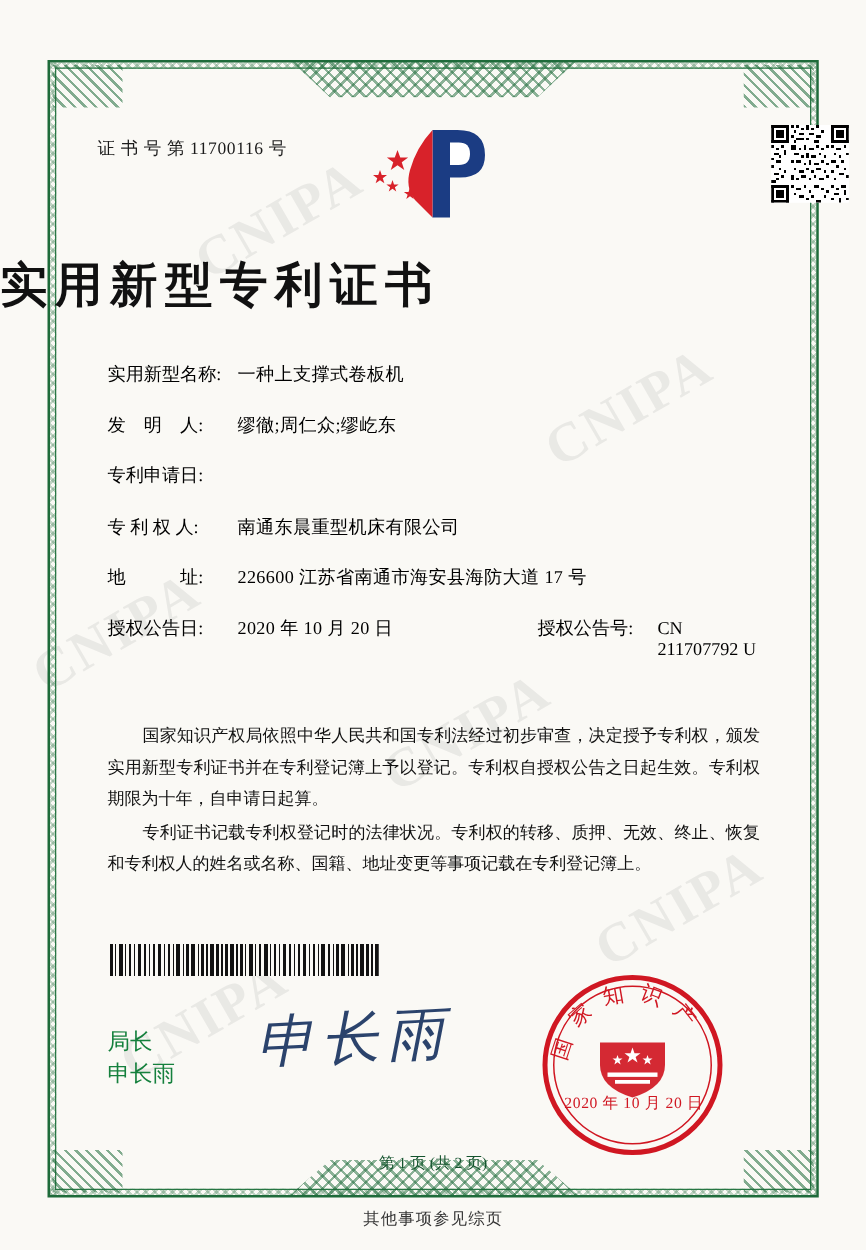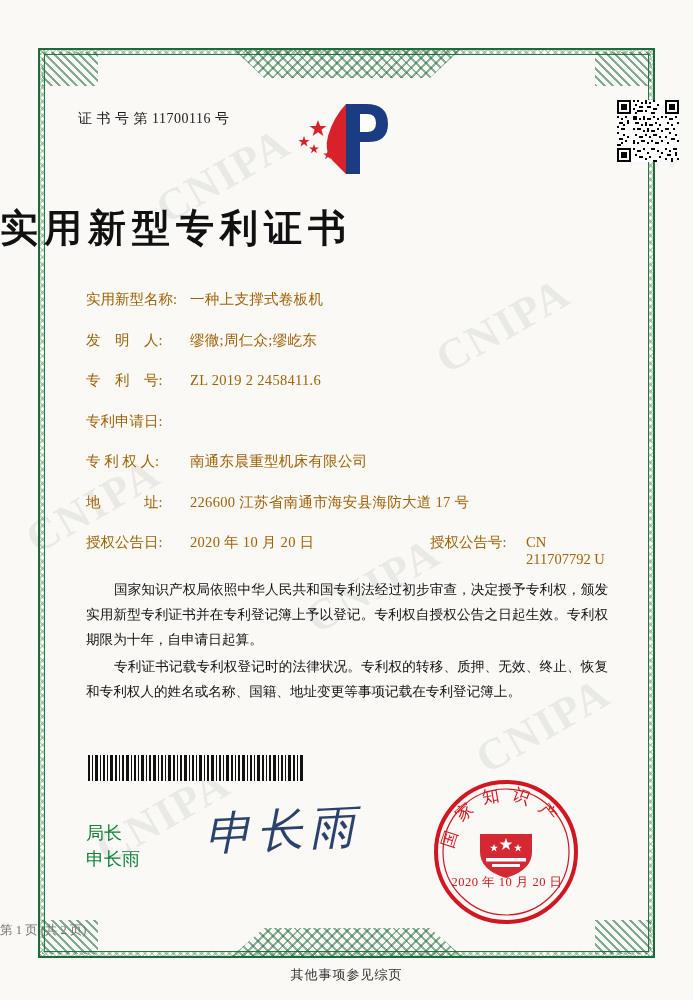--- a/index.html
+++ b/index.html
@@ -158,21 +158,21 @@
     position: absolute;
     left: 86px;
     top: 290px;
     width: 520px;
   }
   .field-row {
     display: flex;
     align-items: baseline;
     margin-bottom: 21.5px;
     font-size: 14.5px;
-    color: #a16207;
+    color: #000000;
   }
   .field-label {
     width: 104px;
     flex: 0 0 104px;
     letter-spacing: 0;
     white-space: nowrap;
   }
   .field-value {
     flex: 1;
     letter-spacing: .3px;
@@ -254,22 +254,23 @@
     font-size: 12.5px;
     letter-spacing: .5px;
   }
 
   
   .page-num {
     position: absolute;
     left: 0;
     top: 922px;
     width: 693px;
+    text-align: center;
     font-size: 12.5px;
-    color: #737373;
+    color: #14532d;
   }
   
   .footer-note {
     position: absolute;
     left: 0;
     top: 966px;
     width: 693px;
     text-align: center;
     font-size: 13px;
     color: #333;
@@ -447,24 +448,20 @@
   <div class="fields">
     <div class="field-row">
       <span class="field-label">实用新型名称:</span>
       <span class="field-value">一种上支撑式卷板机</span>
     </div>
     <div class="field-row">
       <span class="field-label">发　明　人:</span>
       <span class="field-value">缪徹;周仁众;缪屹东</span>
     </div>
     <div class="field-row">
-      <span class="field-label">专　利　号:</span>
-      <span class="field-value">ZL 2019 2 2458411.6</span>
-    </div>
-    <div class="field-row">
       <span class="field-label">专利申请日:</span>
     </div>
     <div class="field-row">
       <span class="field-label">专 利 权 人:</span>
       <span class="field-value">南通东晨重型机床有限公司</span>
     </div>
     <div class="field-row">
       <span class="field-label">地　　　址:</span>
       <span class="field-value">226600 江苏省南通市海安县海防大道 17 号</span>
     </div>

